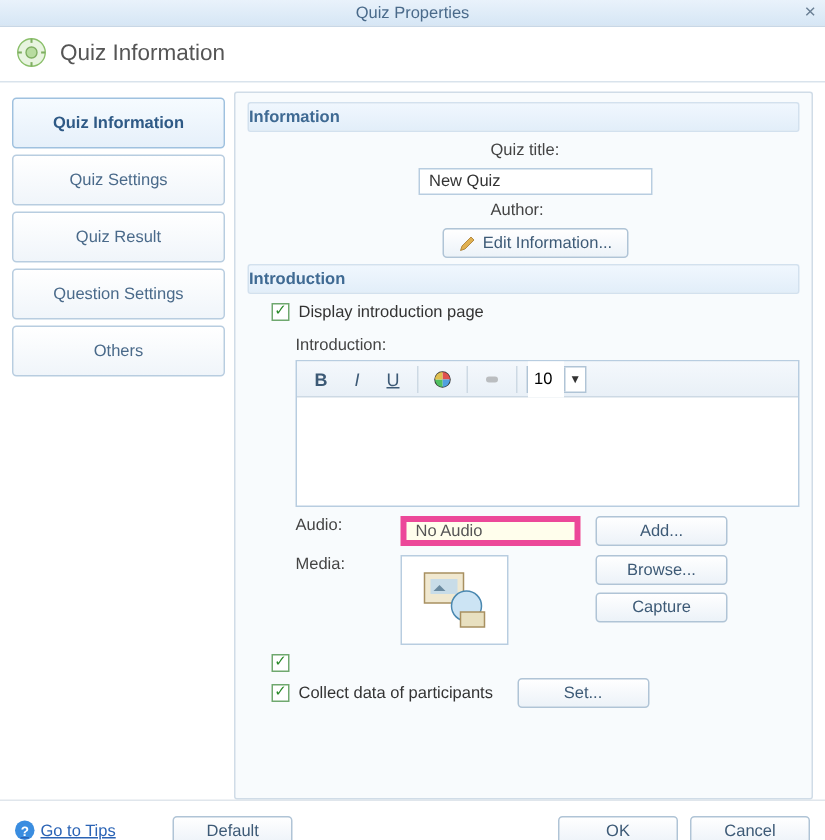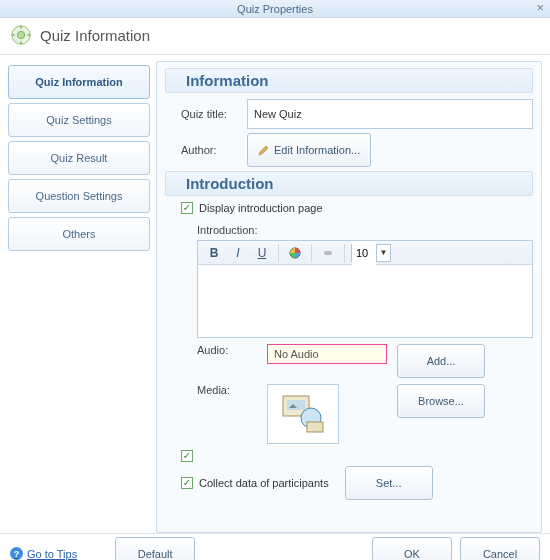--- a/index.html
+++ b/index.html
@@ -84,47 +84,48 @@
     border-radius: 2px;
     padding: 6px 8px 8px 8px;
     overflow: hidden;
   }
   .section-header {
     background: linear-gradient(#f0f7fe, #e2eef9);
     border: 1px solid #d3e1ee;
     border-radius: 2px;
     color: #3f6a93;
     font-weight: 600;
-    font-size: 15px;
-    padding: 3px 20px;
+    font-size: 11px;
+    padding: 3px 0;
     margin-bottom: 6px;
   }
   .row {
     display: flex;
     align-items: center;
     gap: 6px;
     margin: 4px 0 4px 16px;
+    flex-direction: column;
   }
   .label {
     width: 60px;
     text-align: left;
     color: #444;
   }
   .text-input {
     flex: 1;
     height: 20px;
     border: 1px solid #b8cde0;
     background: #fff;
-    padding: 14px 6px;
+    padding: 2px 6px;
     font-size: 11px;
     color: #333;
     font-family: inherit;
   }
   .btn {
-    height: 34px;
+    height: 20px;
     min-width: 80px;
     border: 1px solid #b0c4d6;
     border-radius: 3px;
     background: linear-gradient(#ffffff, #ecf2f8);
     color: #3d5a76;
     font-size: 11px;
     cursor: pointer;
     display: inline-flex;
     align-items: center;
     justify-content: center;
@@ -196,21 +197,21 @@
     height: 72px;
   }
   .media-grid {
     display: grid;
     grid-template-columns: 60px 120px 100px;
     gap: 6px 10px;
     align-items: start;
     margin: 4px 0 6px 32px;
   }
   .audio-box {
-    border: 1px solid #ec4899;
+    border: 4px solid #ec4899;
     background: #fffeec;
     height: 20px;
     display: flex;
     align-items: center;
     padding: 0 6px;
     color: #555;
   }
   .media-box {
     border: 1px solid #b8cde0;
     background: #fff;
@@ -374,20 +375,23 @@
           <rect x="8" y="8" width="18" height="10" fill="#c8dce8"></rect>
           <polygon points="10,16 14,12 18,16" fill="#6a8aa0"></polygon>
           <circle cx="32" cy="26" r="10" fill="#cce4f4" stroke="#4a88b0" stroke-width="1"></circle>
           <rect x="28" y="30" width="16" height="10" fill="#e8e0c0" stroke="#a89060"></rect>
         </svg>
       </div>
       <div class="media-col-buttons">
         <button class="btn">
             <span>Browse...</span>
           </button>
+        <button class="btn">
+            <span>Capture</span>
+          </button>
       </div>
     </div>
 
     <div class="check-row">
       <span class="check">✓</span>
     </div>
 
     <div class="check-row">
       <span class="check">✓</span>
       <span>Collect data of participants</span>

